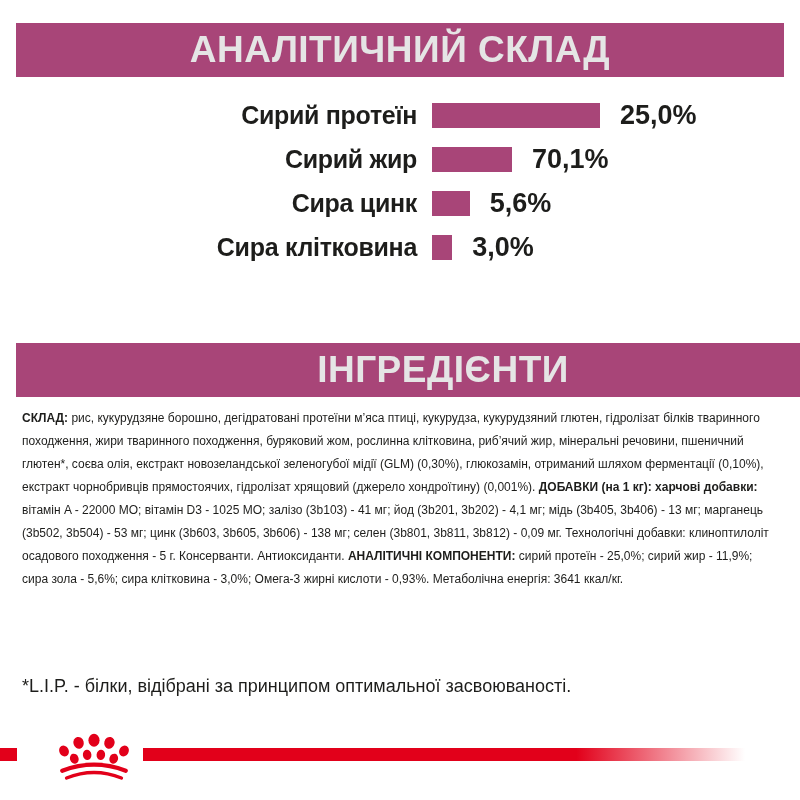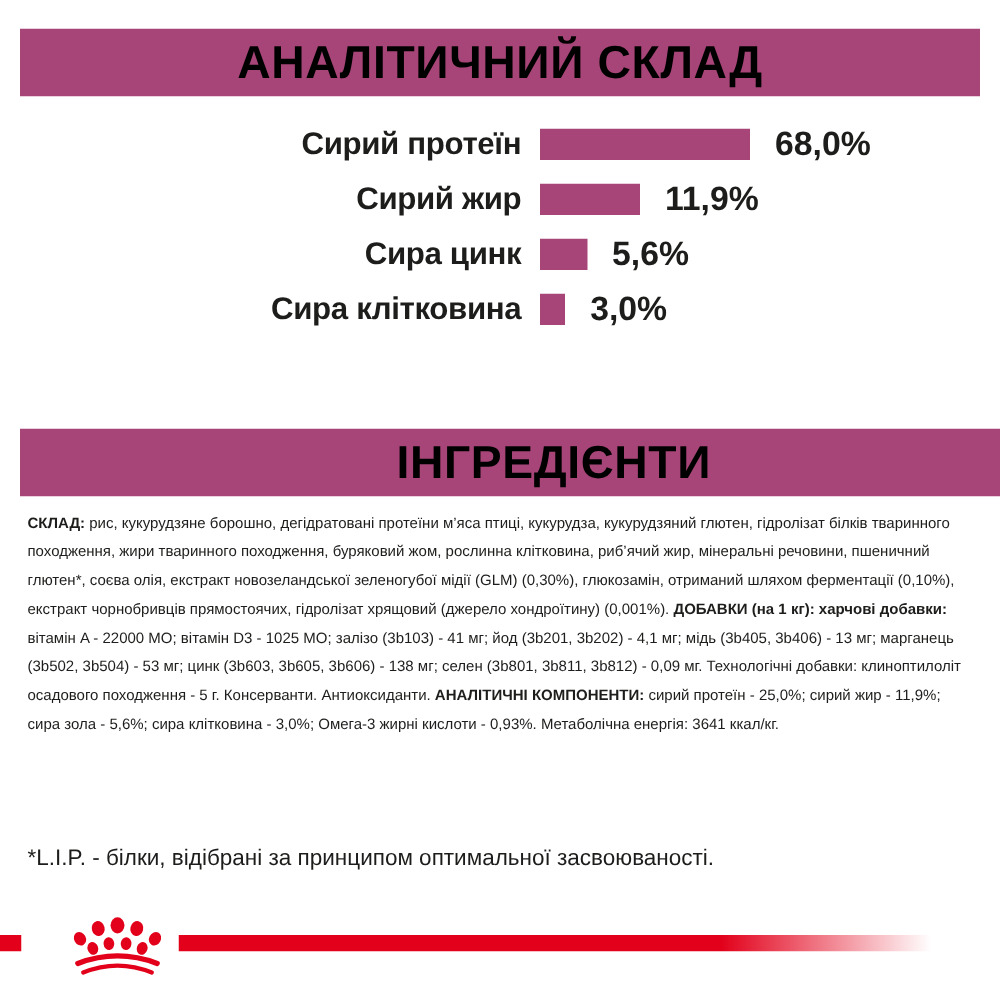--- a/index.html
+++ b/index.html
@@ -4,21 +4,21 @@
 <style>
   html,body{margin:0;padding:0;}
   body{
     width:800px;height:800px;background:#ffffff;
     font-family:"Liberation Sans",sans-serif;
     position:relative;overflow:hidden;color:#1d1d1b;
   }
   .banner{
     position:absolute;left:16px;width:768px;height:54px;
     display:flex;align-items:center;justify-content:center;
-    color:#000000;font-weight:bold;font-size:37px;letter-spacing:0.5px;
+    color:#e5e5e5;font-weight:bold;font-size:37px;letter-spacing:0.5px;
     background:#a84578;
   }
   #banner-analytical{top:23px;}
   #banner-ingredients{top:343px;padding-left:43px;}
   .chart{position:absolute;top:93px;left:0;width:800px;margin-left:32px;}
   .chart-row{display:flex;align-items:center;height:44px;}
   .chart-label{
     width:400px;padding-right:15px;box-sizing:border-box;
     text-align:right;font-size:25px;font-weight:bold;letter-spacing:-0.3px;
     white-space:nowrap;
@@ -49,26 +49,26 @@
 <div class="page">
 
   <div class="banner" id="banner-analytical">
     <span>АНАЛІТИЧНИЙ СКЛАД</span>
   </div>
 
   <div class="chart" id="chart">
       <div class="chart-row">
         <div class="chart-label">Сирий протеїн</div>
         <div class="chart-bar" style="width: 168px; background: rgb(168, 69, 120);"></div>
-        <div class="chart-value">68,0%</div>
+        <div class="chart-value">25,0%</div>
       </div>
       <div class="chart-row">
         <div class="chart-label">Сирий жир</div>
         <div class="chart-bar" style="width: 79.968px; background: rgb(168, 69, 120);"></div>
-        <div class="chart-value">11,9%</div>
+        <div class="chart-value">70,1%</div>
       </div>
       <div class="chart-row">
         <div class="chart-label">Сира цинк</div>
         <div class="chart-bar" style="width: 37.632px; background: rgb(168, 69, 120);"></div>
         <div class="chart-value">5,6%</div>
       </div>
       <div class="chart-row">
         <div class="chart-label">Сира клітковина</div>
         <div class="chart-bar" style="width: 20.16px; background: rgb(168, 69, 120);"></div>
         <div class="chart-value">3,0%</div>

